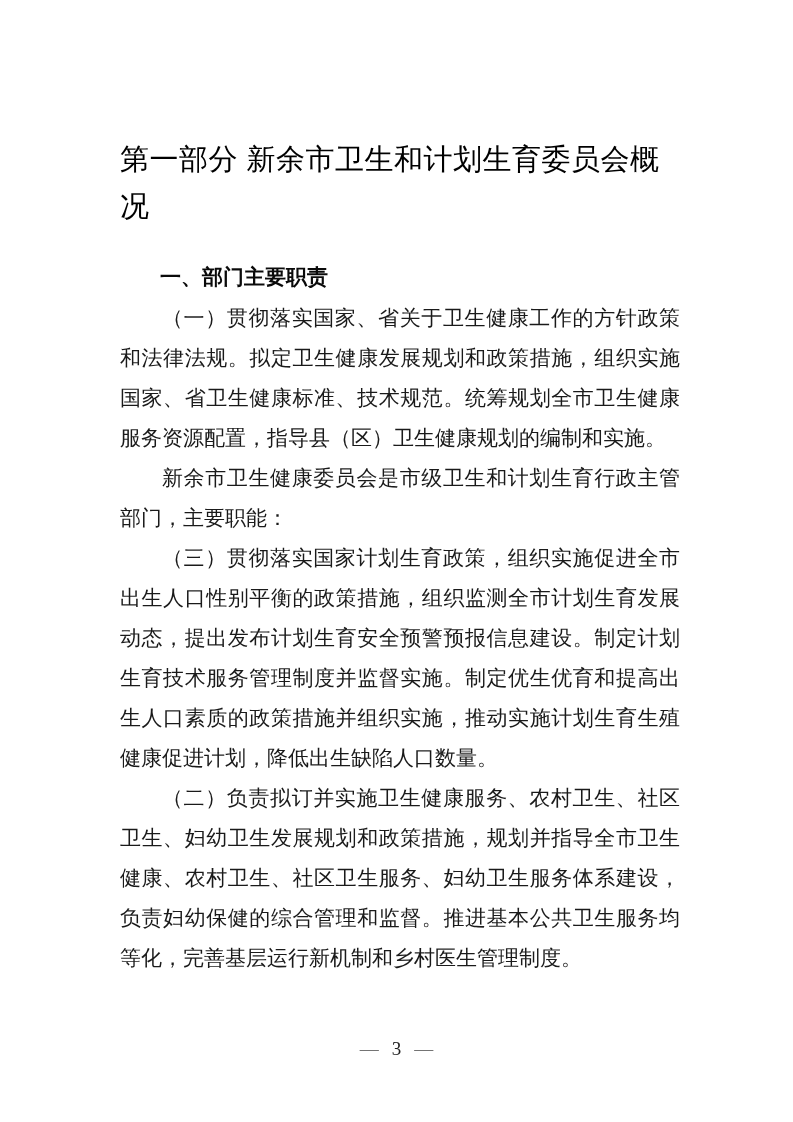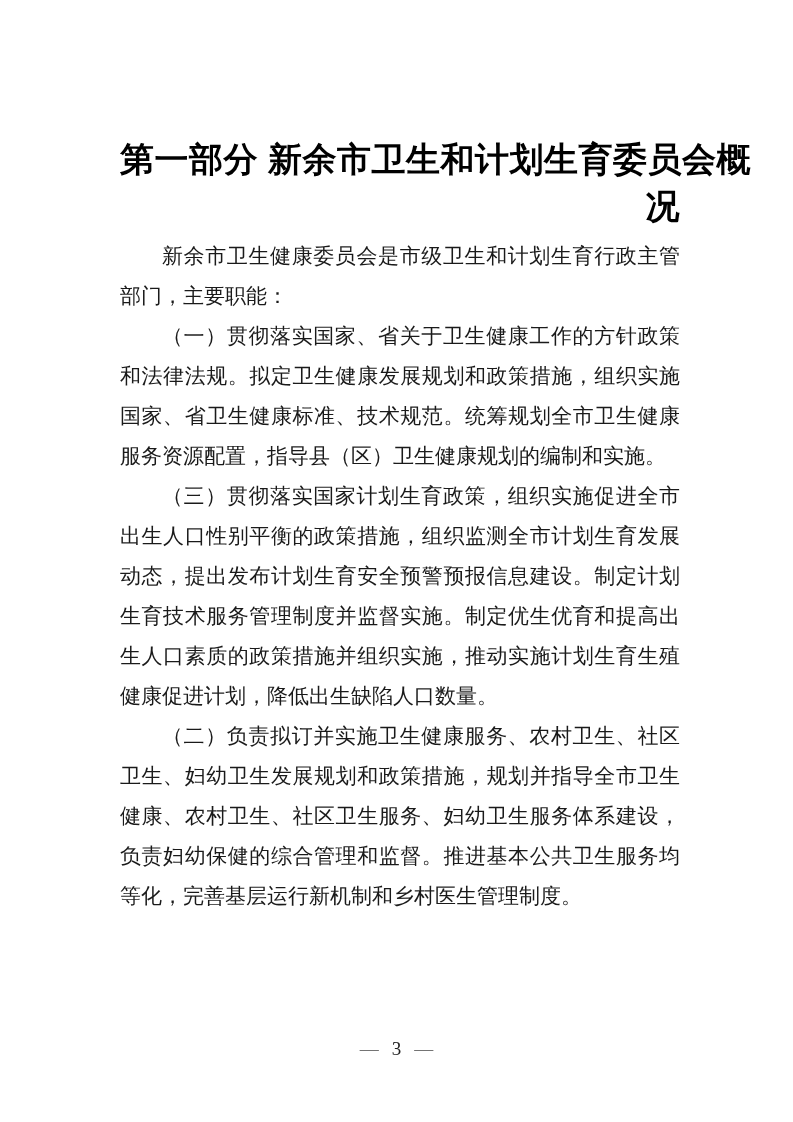--- a/index.html
+++ b/index.html
@@ -13,26 +13,26 @@
   }
   .page-content {
     position: absolute;
     left: 120px;
     top: 0;
     width: 560px;
   }
   .doc-title {
     margin-top: 136px;
     font-family: "Liberation Sans", "DejaVu Sans", sans-serif;
-    font-weight: 700;
-    font-size: 34px;
+    font-weight: 400;
+    font-size: 29px;
     line-height: 47px;
     letter-spacing: 0.5px;
     color: #000000;
-    text-align: right;
+    text-align: left;
   }
   .doc-title .title-line {
     white-space: nowrap;
   }
   .section-heading {
     margin-top: 32px;
     padding-left: 40px;
     font-family: "Liberation Sans", "DejaVu Sans", sans-serif;
     font-weight: 700;
     font-size: 21px;
@@ -76,24 +76,25 @@
 </head>
 <body>
 
 <div class="page-content">
 
   <div class="doc-title">
     <div class="title-line">第一部分 新余市卫生和计划生育委员会概</div>
     <div class="title-line">况</div>
   </div>
 
+  <div class="section-heading">一、部门主要职责</div>
 
   <div class="main-text">
+    <p>（一）贯彻落实国家、省关于卫生健康工作的方针政策和法律法规。拟定卫生健康发展规划和政策措施，组织实施国家、省卫生健康标准、技术规范。统筹规划全市卫生健康服务资源配置，指导县（区）卫生健康规划的编制和实施。</p>
     <p>新余市卫生健康委员会是市级卫生和计划生育行政主管部门，主要职能：</p>
-    <p>（一）贯彻落实国家、省关于卫生健康工作的方针政策和法律法规。拟定卫生健康发展规划和政策措施，组织实施国家、省卫生健康标准、技术规范。统筹规划全市卫生健康服务资源配置，指导县（区）卫生健康规划的编制和实施。</p>
     <p>（三）贯彻落实国家计划生育政策，组织实施促进全市出生人口性别平衡的政策措施，组织监测全市计划生育发展动态，提出发布计划生育安全预警预报信息建设。制定计划生育技术服务管理制度并监督实施。制定优生优育和提高出生人口素质的政策措施并组织实施，推动实施计划生育生殖健康促进计划，降低出生缺陷人口数量。</p>
     <p>（二）负责拟订并实施卫生健康服务、农村卫生、社区卫生、妇幼卫生发展规划和政策措施，规划并指导全市卫生健康、农村卫生、社区卫生服务、妇幼卫生服务体系建设，负责妇幼保健的综合管理和监督。推进基本公共卫生服务均等化，完善基层运行新机制和乡村医生管理制度。</p>
   </div>
 
 </div>
 
 <div class="page-footer">
   <span class="footer-dash">—</span><span class="footer-num">3</span><span class="footer-dash">—</span>
 </div>
 

